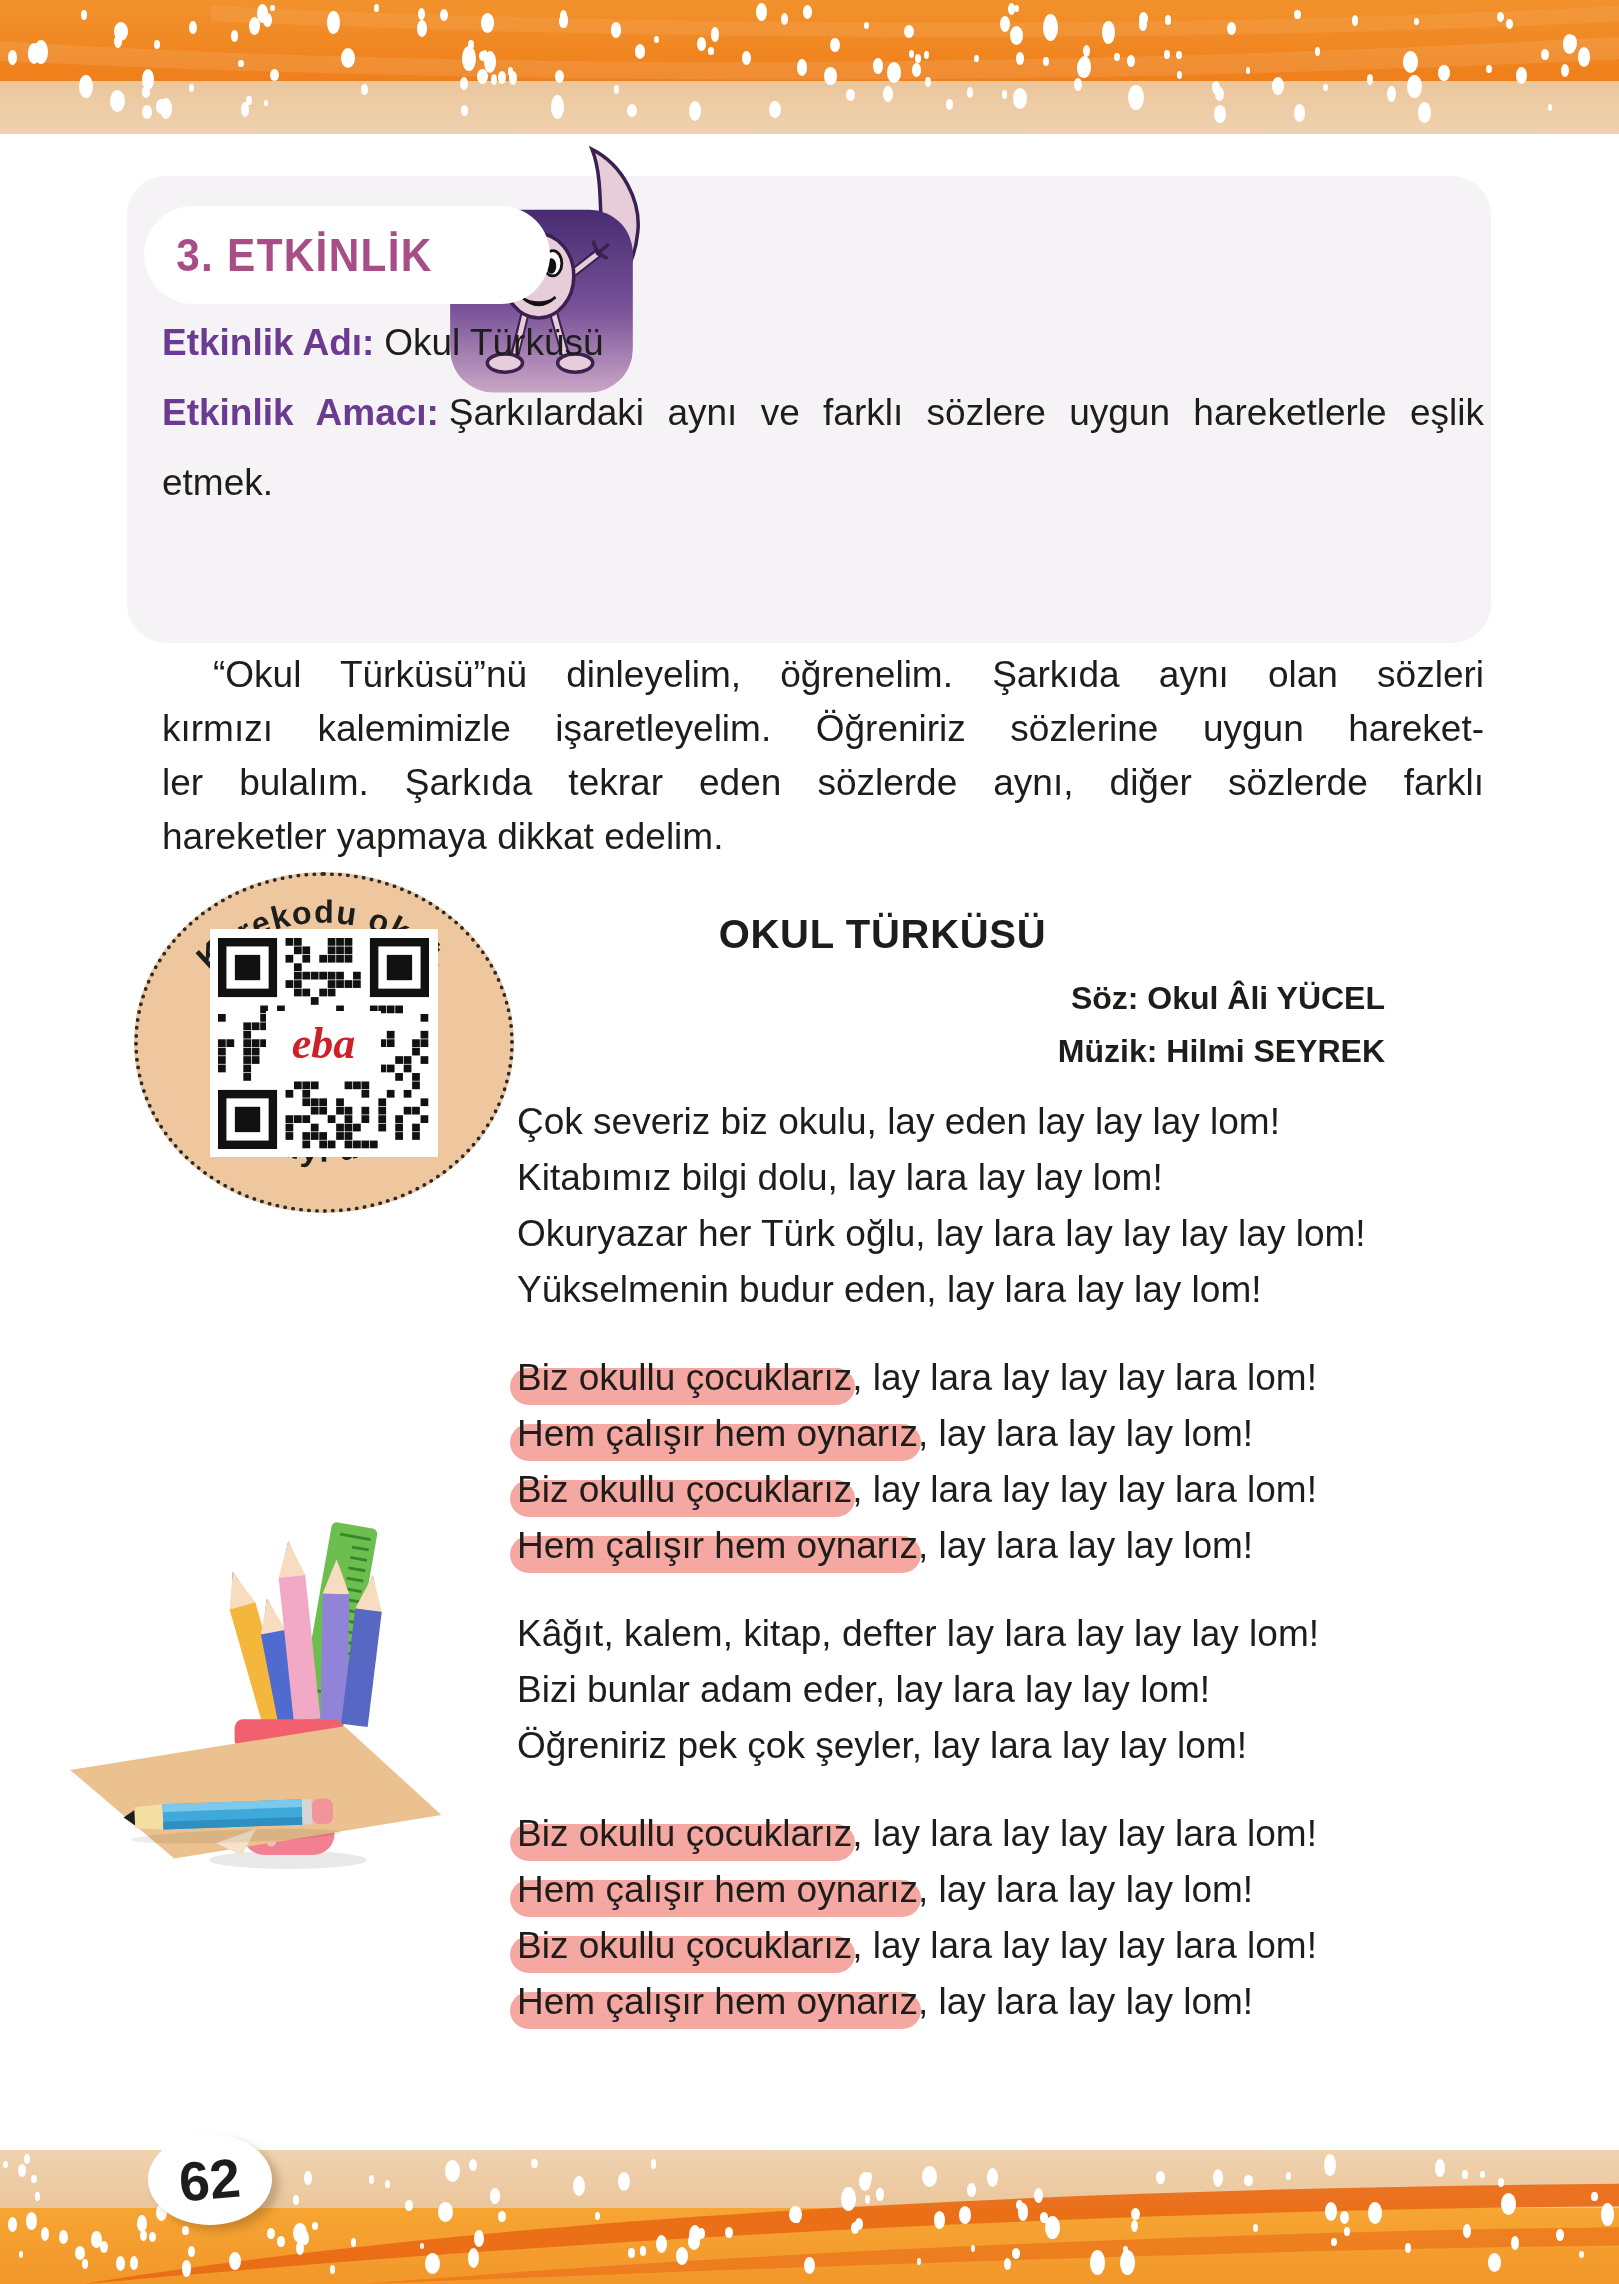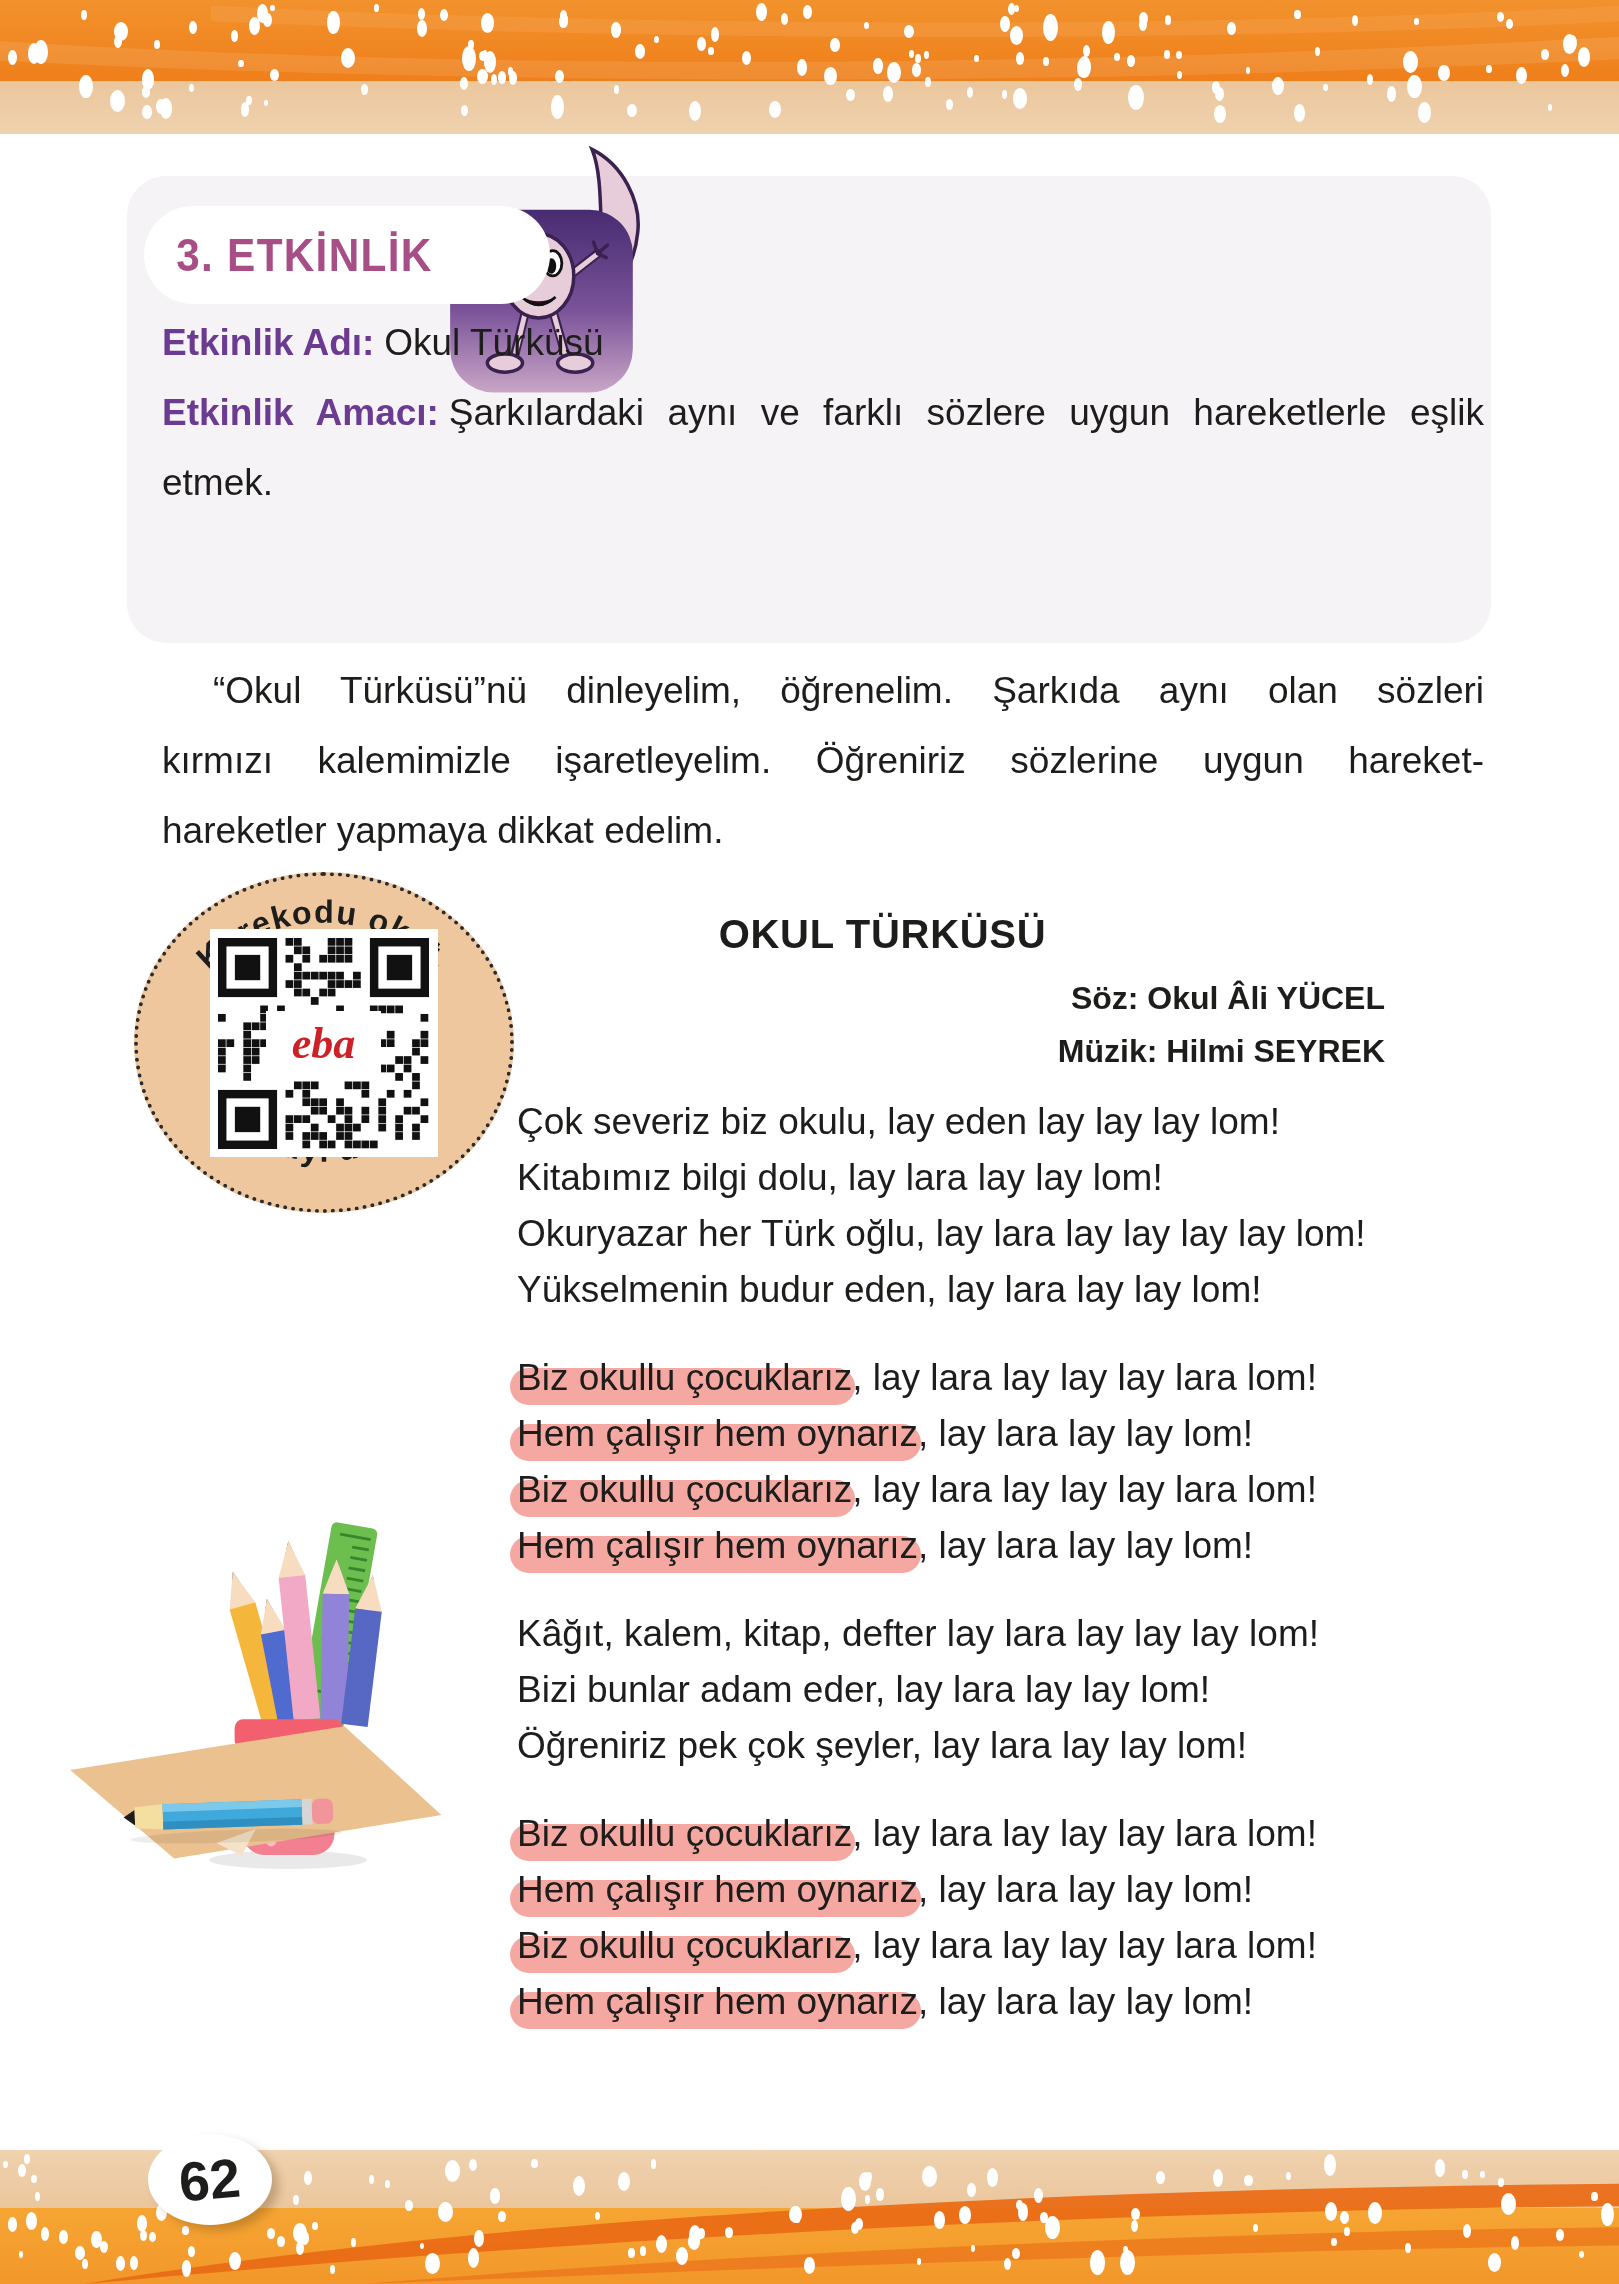--- a/index.html
+++ b/index.html
@@ -27,21 +27,21 @@
       transform:scaleX(.92);transform-origin:left center;white-space:nowrap;}
   #mascot{position:absolute;left:422px;top:141px;width:253px;height:267px;z-index:1;}
 
   #info-rows{position:absolute;left:162px;top:308px;width:1322px;z-index:3;
       font-size:37px;line-height:70px;text-align:justify;}
   .info-label{font-weight:bold;color:#6B3A91;margin-right:9.8px;}
   .info-text{color:#1d1d1b;}
 
   
   #intro{position:absolute;left:162px;top:648px;width:1322px;font-size:37px;line-height:54px;}
-  .p-line{white-space:nowrap;text-align-last:justify;margin-top:16px;}
+  .p-line{white-space:nowrap;text-align-last:justify;}
   .p-line.first{text-indent:51px;}
   .p-line.last{text-align-last:left;}
 
   
   #qr-badge{position:absolute;left:134px;top:872px;width:380px;height:341px;
       background:#EFC79E;border:4.2px dotted #2b2b2b;border-radius:50%;box-sizing:border-box;}
   #qr-arcs{position:absolute;left:0;top:0;width:371px;height:333px;}
   #qr-white{position:absolute;left:72px;top:53px;width:228px;height:228px;background:#ffffff;}
   #qr-code{position:absolute;left:80px;top:62px;width:211px;height:211px;}
   #eba-logo{position:absolute;left:128px;top:135px;width:115px;height:65px;background:#ffffff;
@@ -287,20 +287,21 @@
     <span class="info-label">Etkinlik Adı:</span><span class="info-text">Okul Türküsü</span>
   </div>
   <div class="info-row">
     <span class="info-label">Etkinlik Amacı:</span><span class="info-text">Şarkılardaki aynı ve farklı sözlere uygun hareketlerle eşlik etmek.</span>
   </div>
 </div>
 
 <div id="intro">
   <div class="p-line first">“Okul Türküsü”nü dinleyelim, öğrenelim. Şarkıda aynı olan sözleri</div>
   <div class="p-line">kırmızı kalemimizle işaretleyelim. Öğreniriz sözlerine uygun hareket-</div>
+  <div class="p-line">ler bulalım. Şarkıda tekrar eden sözlerde aynı, diğer sözlerde farklı</div>
   <div class="p-line last">hareketler yapmaya dikkat edelim.</div>
 </div>
 
 <div id="qr-badge">
   <svg id="qr-arcs" viewBox="0 0 528 473">
     <defs>
       <path id="arcTop" d="M 56 250 A 206 182 0 0 1 472 250" fill="none"></path>
       <path id="arcBottom" d="M 80 240 A 184 166 0 0 0 448 240" fill="none"></path>
     </defs>
     <text font-size="46" font-weight="bold" letter-spacing="2" fill="#1d1d1b" text-anchor="middle" font-family="Liberation Sans, sans-serif">

